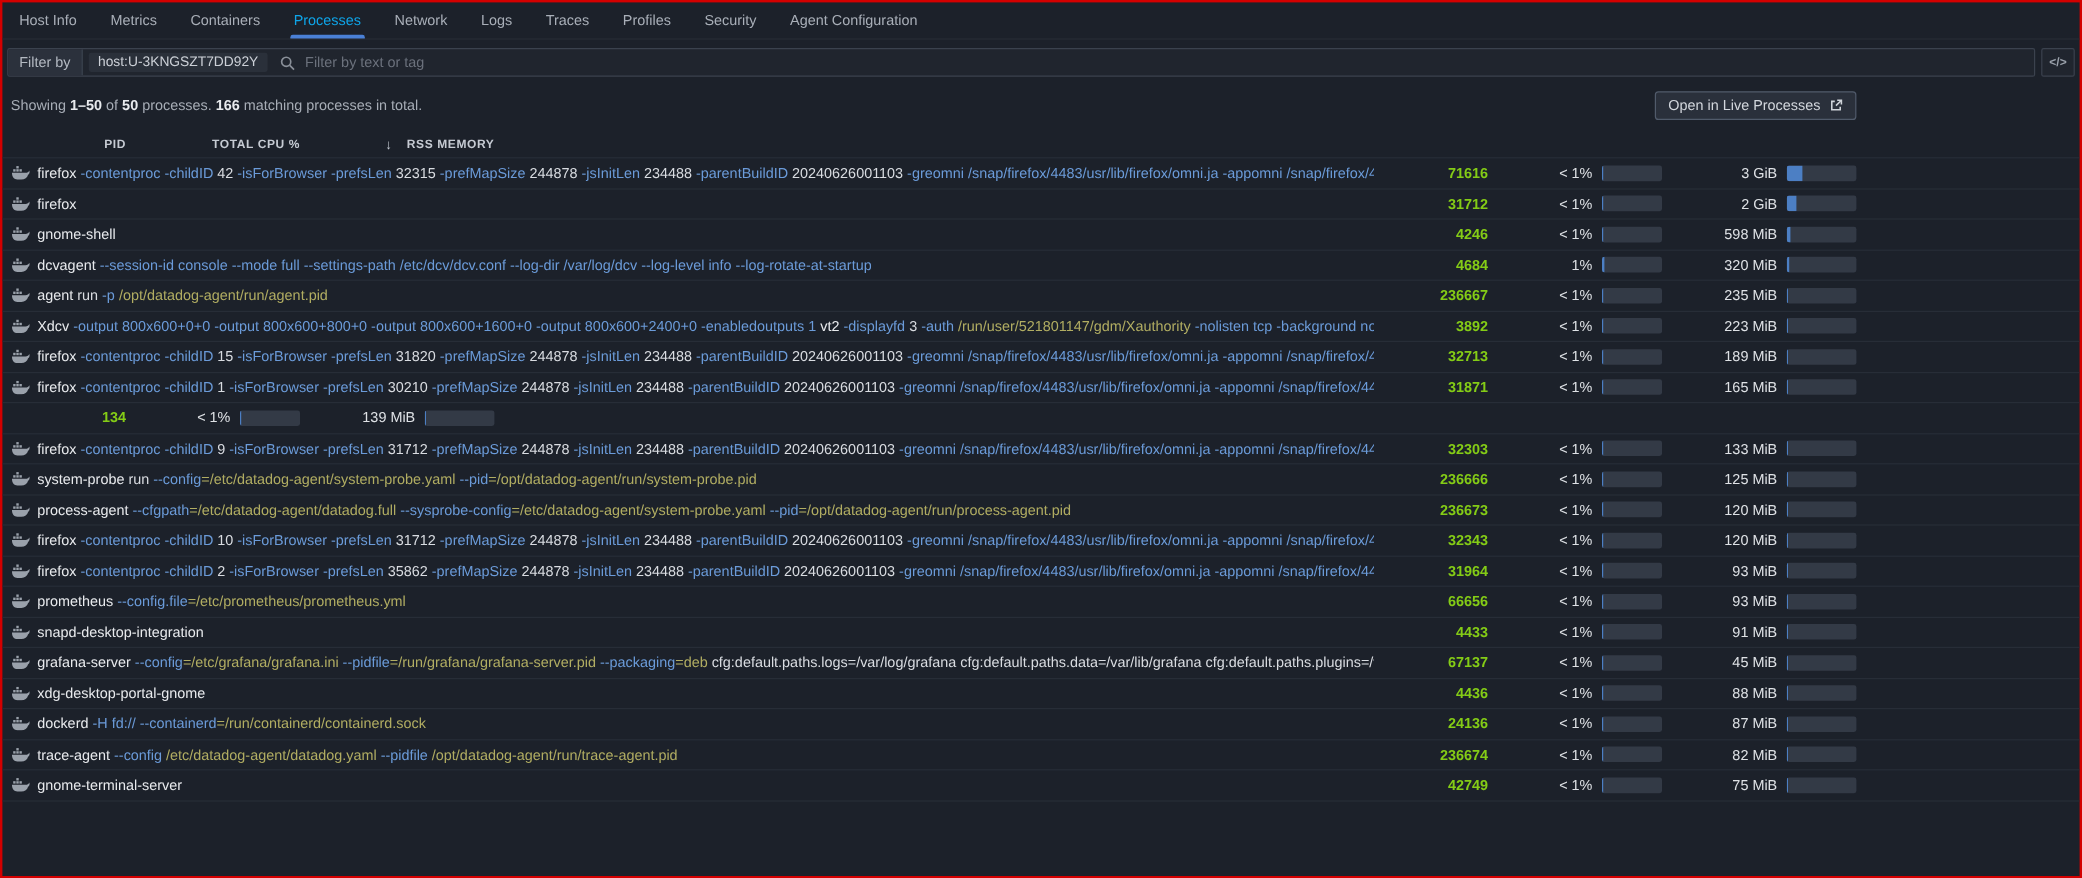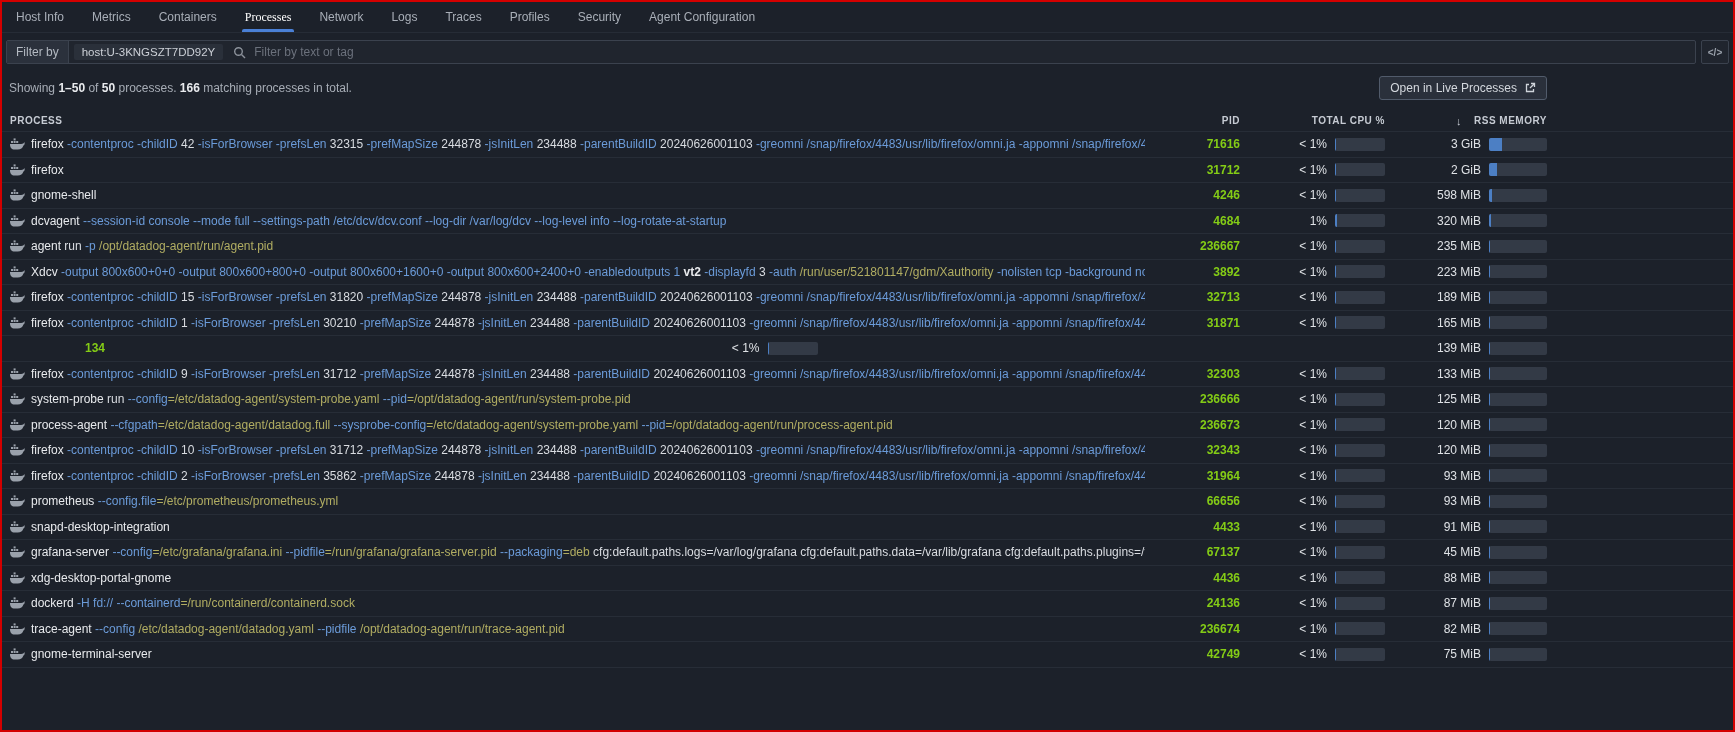--- a/index.html
+++ b/index.html
@@ -4,21 +4,21 @@
 <style>
   html,body{margin:0;padding:0;background:#0e1116;font-family:"Liberation Sans",sans-serif;}
   .viewport{position:relative;width:1735px;height:732px;box-sizing:border-box;
     border:2px solid var(--frame,#d40000);background:#1c212a;overflow:hidden;}
 
   
   .topnav{display:flex;align-items:stretch;height:30px;border-bottom:1px solid #262c36;}
   #nav-tabs{display:flex;}
   .tab{position:relative;display:flex;align-items:center;padding:0 14px;font-size:12px;
     color:#a9afb8;cursor:pointer;white-space:nowrap;}
-  .tab.active .tab-label{color:#ffffff;font-family:Liberation Serif, serif;}
+  .tab.active .tab-label{color:#0ea5e9;}
   .tab.active::after{content:"";position:absolute;left:11px;right:11px;bottom:0;height:3px;
     background:var(--accent,#4a80d6);border-radius:2px 2px 0 0;}
 
   
   .filterbar{display:flex;align-items:stretch;gap:5px;margin:7px 4px 0 4px;height:24px;border-radius:10px;}
   .fb-main{flex:1;display:flex;align-items:center;border:1px solid #3b424e;border-radius:2px;
     background:#20252e;overflow:hidden;}
   .fb-label{display:flex;align-items:center;height:100%;padding:0 9px;background:#2b313c;
     color:#b4bac2;font-size:12px;border-right:1px solid #3b424e;white-space:nowrap;}
   .fb-tag{margin-left:5px;background:#2a303a;border-radius:2px;padding:2px 8px;font-size:11.5px;
@@ -44,27 +44,27 @@
     border-bottom:1px solid #272d37;}
   .th{font-size:10px;font-weight:700;color:#c6cbd3;letter-spacing:.5px;cursor:pointer;}
   .sort{margin-right:4px;font-size:11px;}
 
   .col-process{flex:1;min-width:0;display:flex;align-items:center;overflow:hidden;}
   .col-pid{width:95px;text-align:right;flex:none;}
   .col-cpu{width:135px;display:flex;justify-content:flex-end;align-items:center;gap:8px;flex:none;margin-left:10px;}
   .col-mem{width:152px;display:flex;justify-content:flex-end;align-items:center;gap:8px;flex:none;margin-left:10px;}
 
   .row{display:flex;align-items:center;height:25.5px;box-sizing:border-box;
-    border-bottom:1px solid #272d37;padding:0 186px 0 8px;cursor:pointer;justify-content:space-between;}
+    border-bottom:1px solid #272d37;padding:0 186px 0 8px;cursor:pointer;}
   .pname{color:#e8eaed;font-size:12px;white-space:pre;flex:none;}
   .pcmd{font-size:12px;white-space:pre;overflow:hidden;min-width:0;}
   .c-w{color:#d9dce1;}
   .c-b{color:var(--blue,#6b9bd9);}
   .c-y{color:var(--yellow,#b1ad62);}
-  .c-wb{color:#e8eaed;font-weight:700;}
+  .c-wb{color:#e8eaed;font-weight:400;}
   .pid{font-size:12px;color:#84cc16;font-weight:bold;}
   .val{font-size:12px;color:#dfe2e6;white-space:nowrap;}
   .bar{position:relative;width:50px;height:13px;background:#333a46;border-radius:2px;overflow:hidden;flex:none;}
   .bar.mem{width:58px;}
   .fill{position:absolute;left:0;top:0;bottom:0;background:var(--fill,#4c7fc4);}
   .picon{margin-right:6px;display:flex;flex:none;align-items:center;}
 </style>
 </head>
 <body>
 
@@ -130,21 +130,20 @@
         <svg width="12" height="12" viewBox="0 0 12 12" fill="none" stroke="#cfd4da" stroke-width="1.3">
           <path d="M5 2.5 H2.5 V9.5 H9.5 V7"></path>
           <path d="M7 1.5 H10.5 V5"></path>
           <path d="M10.3 1.7 L6 6"></path>
         </svg>
       </span>
     </button>
   </div>
 
   <div class="thead">
-    <div class="col-process th">PROCESS</div>
     <div class="col-pid th">PID</div>
     <div class="col-cpu th">TOTAL CPU %</div>
     <div class="col-mem th">
       <span class="sort">↓</span>
       <span>RSS MEMORY</span>
     </div>
   </div>
 
   <div id="rows">
       <div class="row">

